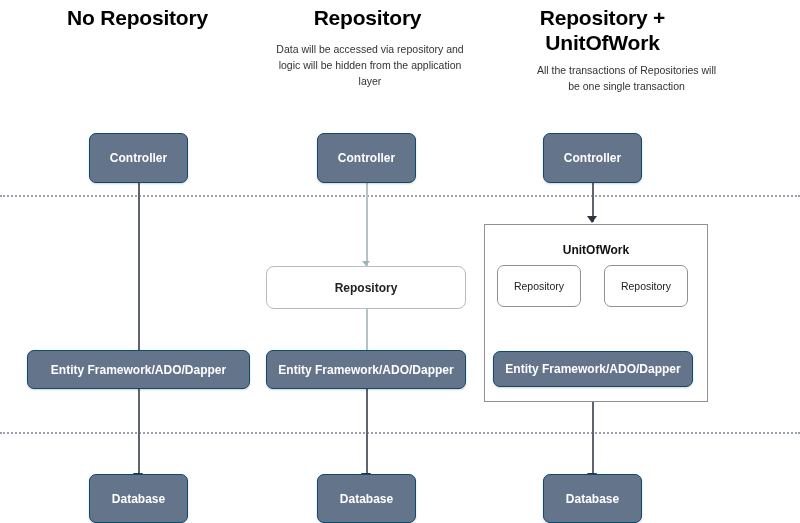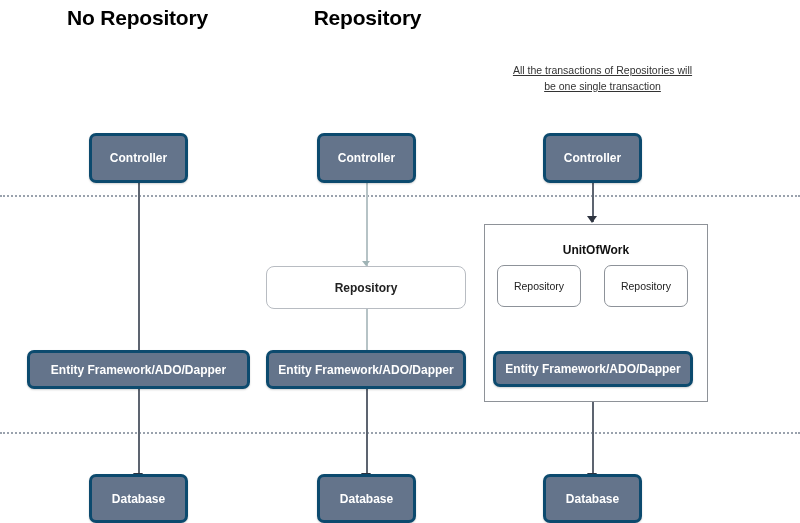--- a/index.html
+++ b/index.html
@@ -49,34 +49,34 @@
     line-height: 1.5;
   }
 
   #title-0 { left: 10px;  top: 6px;  width: 255px; }
   #sub-0   { left: 35px;  top: 46px; width: 205px; }
 
   #title-1 { left: 255px; top: 6px;  width: 225px; }
   #sub-1   { left: 275px; top: 42px; width: 190px; }
 
   #title-2 { left: 495px; top: 6px;  width: 215px; }
-  #sub-2   { left: 510px; top: 63px; width: 185px; text-decoration: underline; }
+  #sub-2   { left: 534px; top: 63px; width: 185px; }
 
   
   .node {
     position: absolute;
     box-sizing: border-box;
     display: flex;
     align-items: center;
     justify-content: center;
     text-align: center;
   }
   .node-filled {
     background: #64748b;
-    border: 3px solid #0c4a6e;
+    border: 1px solid #0c4a6e;
     border-radius: 7px;
     color: #ffffff;
     font-weight: bold;
     font-size: 12px;
     box-shadow: 0 1px 2px rgba(0,0,0,0.18);
   }
   .node-outline {
     background: #ffffff;
     border: 1px solid #b8bcc2;
     border-radius: 8px;
@@ -139,21 +139,23 @@
   }
 </style>
 </head>
 <body>
 
 <div id="canvas">
 
   <div class="col-title" id="title-0">No Repository</div>
 
   <div class="col-title" id="title-1">Repository</div>
-
+  <div class="col-sub" id="sub-1">Data will be accessed via repository and logic will be hidden from the application layer</div>
+
+  <div class="col-title" id="title-2">Repository + UnitOfWork</div>
   <div class="col-sub" id="sub-2">All the transactions of Repositories will be one single transaction</div>
 
   <div class="divider" id="divider-top"></div>
   <div class="divider" id="divider-bottom"></div>
 
   <div class="conn" style="left:138px; top:180px; height:184px;"></div>
   <div class="arrow" style="left:133px; top:356px;"></div>
 
   <div class="conn" style="left:138px; top:388px; height:92px;"></div>
   <div class="arrow" style="left:133px; top:473px;"></div>

